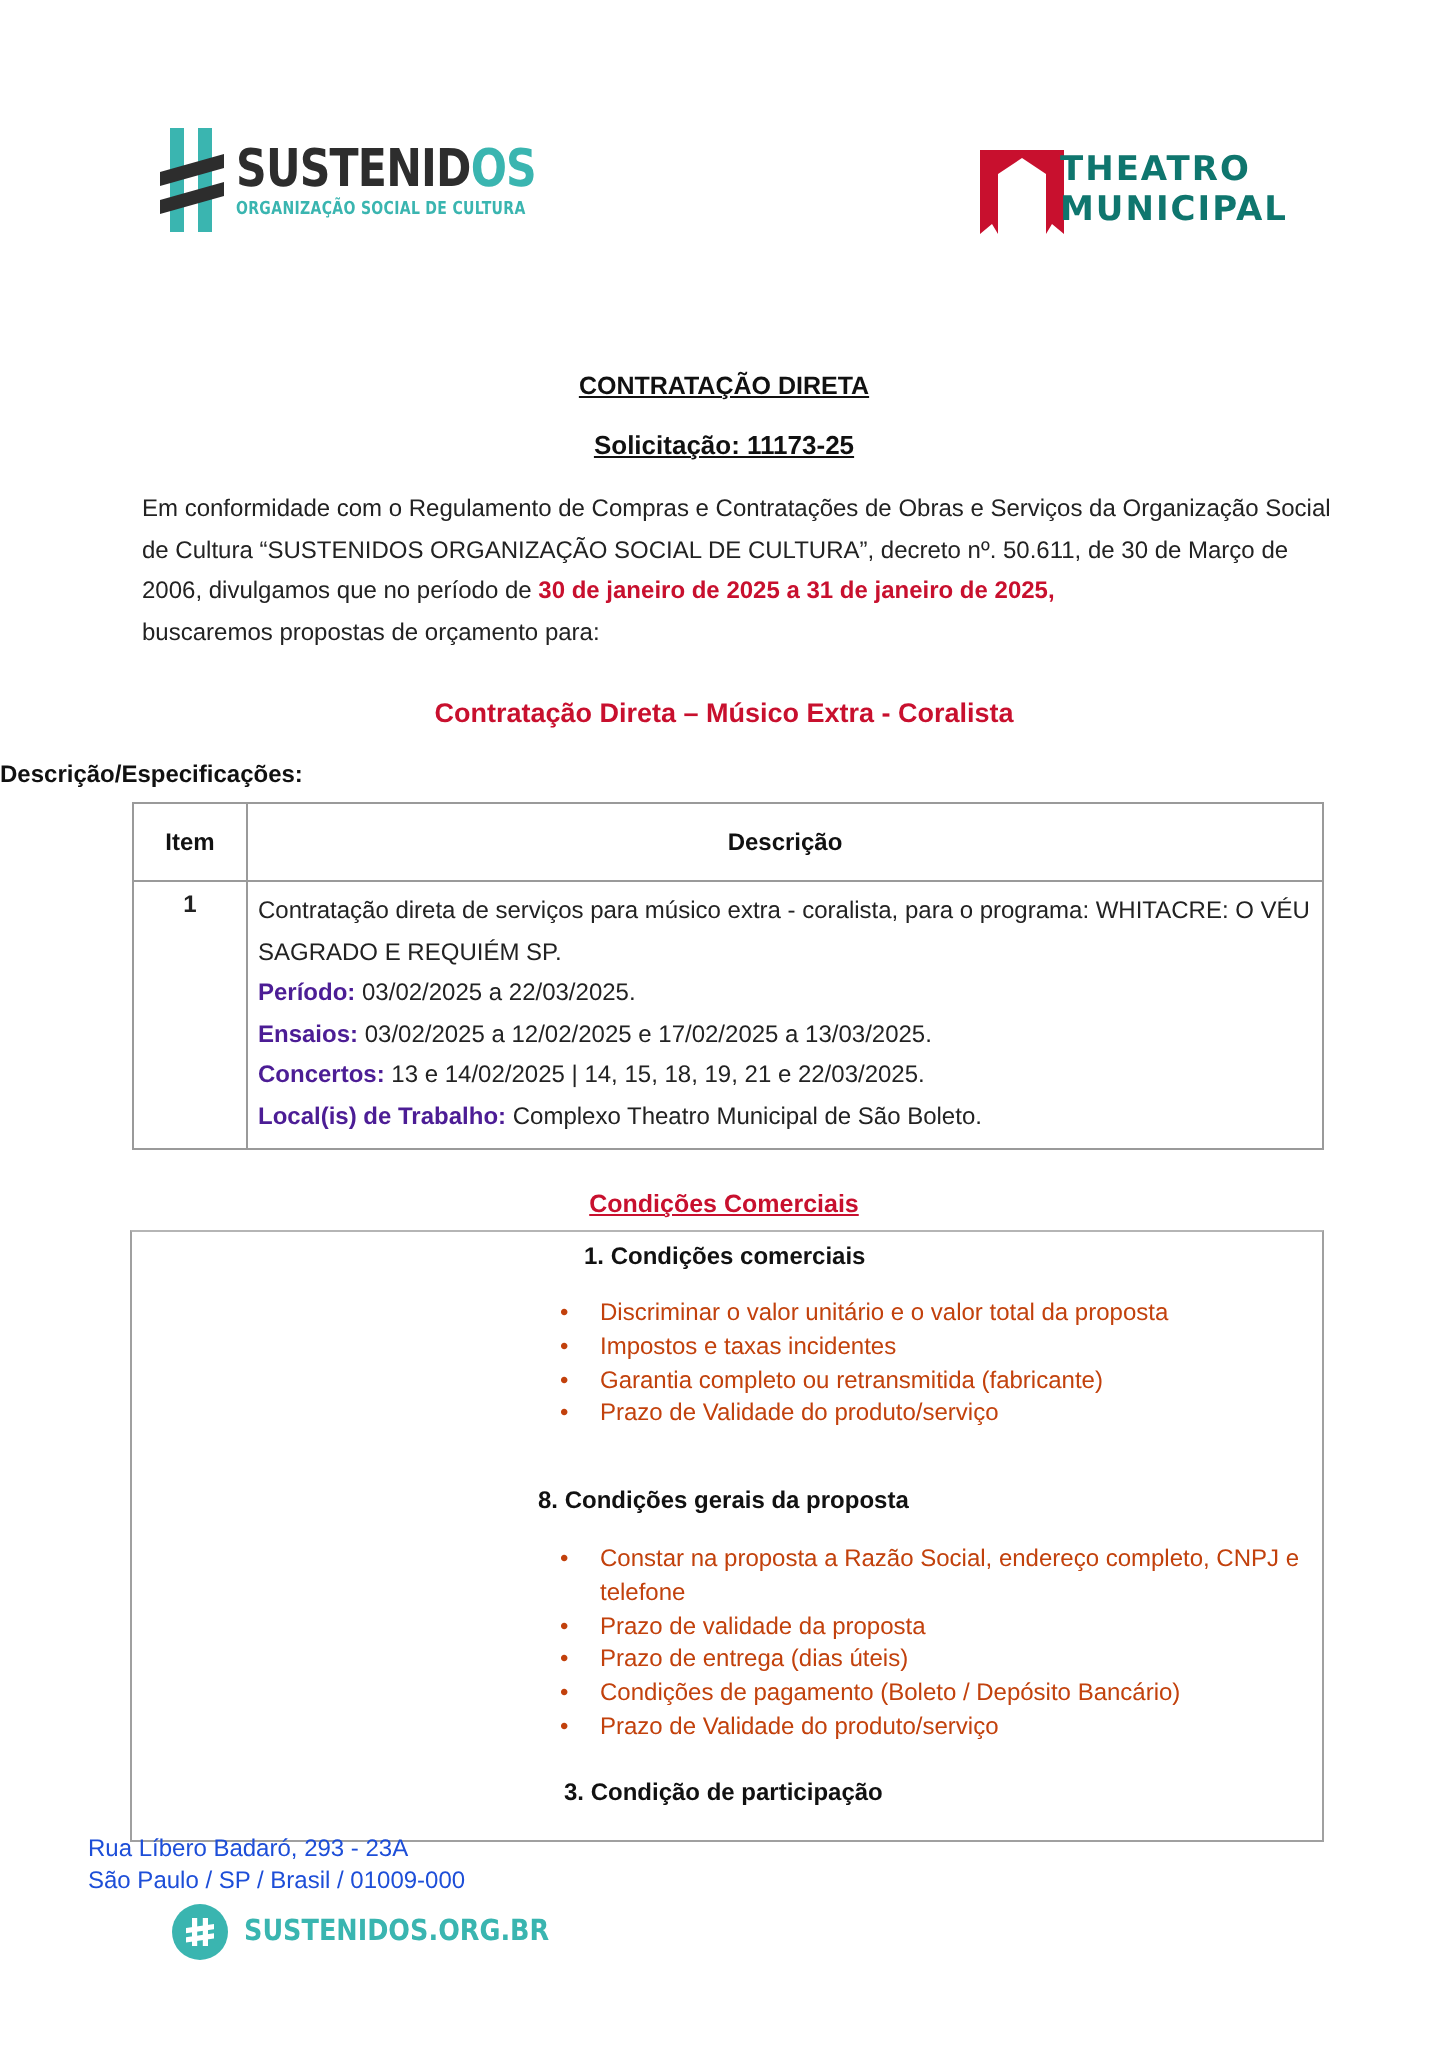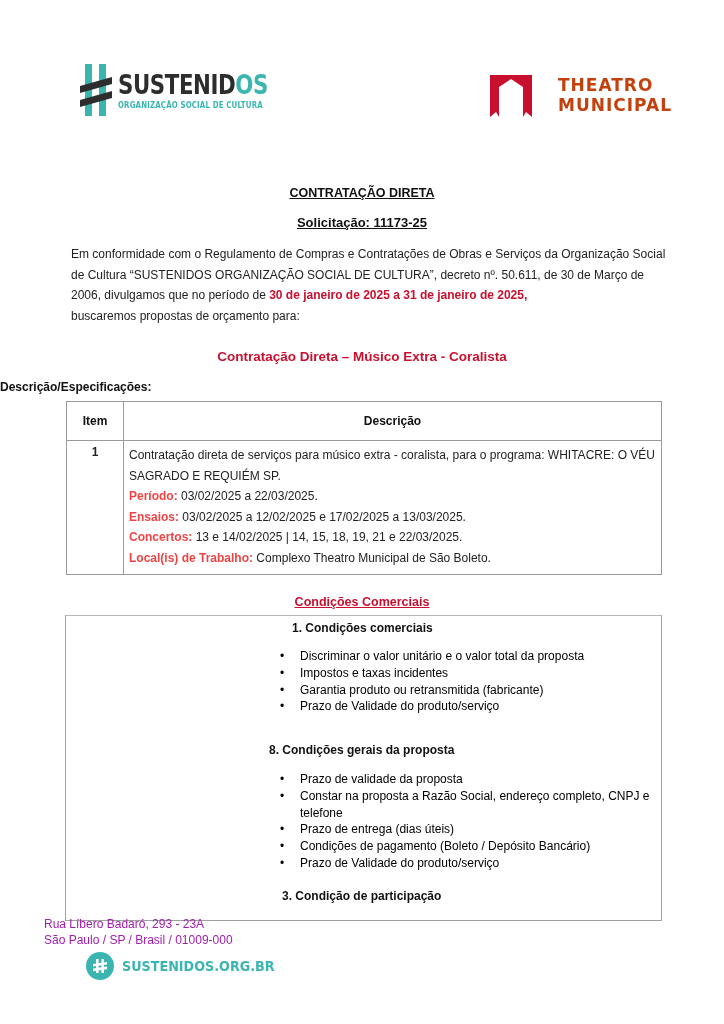--- a/index.html
+++ b/index.html
@@ -11,52 +11,52 @@
   
   .sust-logo { left: 80px; top: 64px; width: 180px; height: 56px; }
   .sust-hash { position: absolute; left: 0; top: 0; width: 32px; height: 52px; }
   .sust-word { position: absolute; left: 38px; top: 6px; font-family: "DejaVu Sans", sans-serif; font-weight: bold; font-size: 26px; letter-spacing: -0.5px; color: #2d2d2d; line-height: 30px; transform: scaleX(0.82); transform-origin: left; white-space: nowrap; }
   .sust-word .teal { color: #3ab5b0; }
   .sust-sub { position: absolute; left: 38px; top: 36px; font-family: "DejaVu Sans", sans-serif; font-weight: bold; font-size: 9px; color: #3ab5b0; white-space: nowrap; transform: scaleX(0.78); transform-origin: left; letter-spacing: 0.2px; }
 
   
   .tm-logo { left: 490px; top: 73px; width: 170px; height: 46px; }
   .tm-arch { position: absolute; left: 0; top: 2px; width: 42px; height: 42px; }
-  .tm-text { position: absolute; left: 68px; top: 2px; font-family: "DejaVu Sans", sans-serif; font-weight: bold; font-size: 17px; line-height: 20px; letter-spacing: 1px; color: #c2410c; }
+  .tm-text { position: absolute; left: 40px; top: 2px; font-family: "DejaVu Sans", sans-serif; font-weight: bold; font-size: 17px; line-height: 20px; letter-spacing: 1px; color: #0f766e; }
 
   
   .title1 { left: 0; width: 724px; top: 186px; text-align: center; font-weight: bold; font-size: 12.5px; text-decoration: underline; color: #111; }
   .title2 { left: 0; width: 724px; top: 215px; text-align: center; font-weight: bold; font-size: 13px; text-decoration: underline; color: #111; }
 
   .intro { left: 71px; top: 244px; width: 600px; font-size: 12px; line-height: 20.5px; color: #222; }
   .intro .red { color: #c8102e; font-weight: bold; margin-top: 44px; }
 
   .subtitle { left: 0; width: 724px; top: 349px; text-align: center; font-weight: bold; font-size: 13.5px; color: #c8102e; }
   .desc-head { left: 0; width: 724px; top: 380px; font-weight: bold; font-size: 12px; color: #111; }
 
   
   .items-table { left: 66px; top: 401px; width: 596px; border-collapse: collapse; border: 1.5px solid #8c8c8c; font-size: 12px; }
   .items-table th, .items-table td { border: 1px solid #9a9a9a; }
   .items-table th { height: 39px; font-weight: bold; color: #111; }
   .items-table td { vertical-align: top; }
   .col-item { width: 57px; text-align: center; }
   .item-num { font-weight: bold; padding-top: 4px; }
   .item-desc { padding: 4px 6px 6px 5px; line-height: 20.5px; color: #222; }
-  .item-desc b { color: #ef4444; }
+  .item-desc b { color: #4c1d95; }
 
   .cond-title { left: 0; width: 724px; top: 595px; text-align: center; font-weight: bold; font-size: 12.5px; color: #c8102e; text-decoration: underline; }
 
   .cond-box { left: 65px; top: 615px; width: 597px; height: 306px; border: 1.5px solid #a0a0a0; border-top-color: #b5b5b5; }
   .cond-h { position: absolute; font-weight: bold; font-size: 12px; color: #111; }
-  .bullets { position: absolute; list-style: none; font-size: 12px; color: #000000; }
+  .bullets { position: absolute; list-style: none; font-size: 12px; color: #c2410c; }
   .bullets li { position: relative; padding-left: 26px; line-height: 16.8px; }
   .bullets li::before { content: "•"; position: absolute; left: 6px; top: 0; font-size: 12px; }
 
   
-  .addr { left: 44px; top: 917px; font-size: 12px; line-height: 15.5px; color: #a21caf; }
+  .addr { left: 44px; top: 917px; font-size: 12px; line-height: 15.5px; color: #1d4ed8; }
   .foot-logo { left: 86px; top: 952px; height: 30px; }
   .foot-circle { position: absolute; left: 0; top: 0; width: 28px; height: 28px; border-radius: 50%; background: #3ab5b0; }
   .foot-circle svg { position: absolute; left: 6px; top: 6px; }
   .foot-text { position: absolute; left: 36px; top: 6px; font-family: "DejaVu Sans", sans-serif; font-weight: bold; font-size: 14.5px; color: #3ab5b0; white-space: nowrap; transform: scaleX(0.88); transform-origin: left; }
 </style>
 </head>
 <body>
 
 <div class="abs sust-logo">
   <svg class="sust-hash" viewBox="0 0 32 52" width="32" height="52">
@@ -108,28 +108,28 @@
   </tbody>
 </table>
 
 <div class="abs cond-title">Condições Comerciais</div>
 
 <div class="abs cond-box">
   <div class="cond-h" style="left:226px; top:5px;">1. Condições comerciais</div>
   <ul class="bullets" style="left:208px; top:32px;">
     <li>Discriminar o valor unitário e o valor total da proposta</li>
     <li>Impostos e taxas incidentes</li>
-    <li>Garantia produto ou retransmitida (fabricante)</li>
+    <li>Garantia completo ou retransmitida (fabricante)</li>
     <li>Prazo de Validade do produto/serviço</li>
   </ul>
 
   <div class="cond-h" style="left:203px; top:127px;">8. Condições gerais da proposta</div>
   <ul class="bullets" style="left:208px; top:155px; width:390px;">
+    <li>Constar na proposta a Razão Social, endereço completo, CNPJ e telefone</li>
     <li>Prazo de validade da proposta</li>
-    <li>Constar na proposta a Razão Social, endereço completo, CNPJ e telefone</li>
     <li>Prazo de entrega (dias úteis)</li>
     <li>Condições de pagamento (Boleto / Depósito Bancário)</li>
     <li>Prazo de Validade do produto/serviço</li>
   </ul>
 
   <div class="cond-h" style="left:216px; top:273px;">3. Condição de participação</div>
 </div>
 
 <div class="abs addr">
   <div>Rua Líbero Badaró, 293  - 23A</div>

